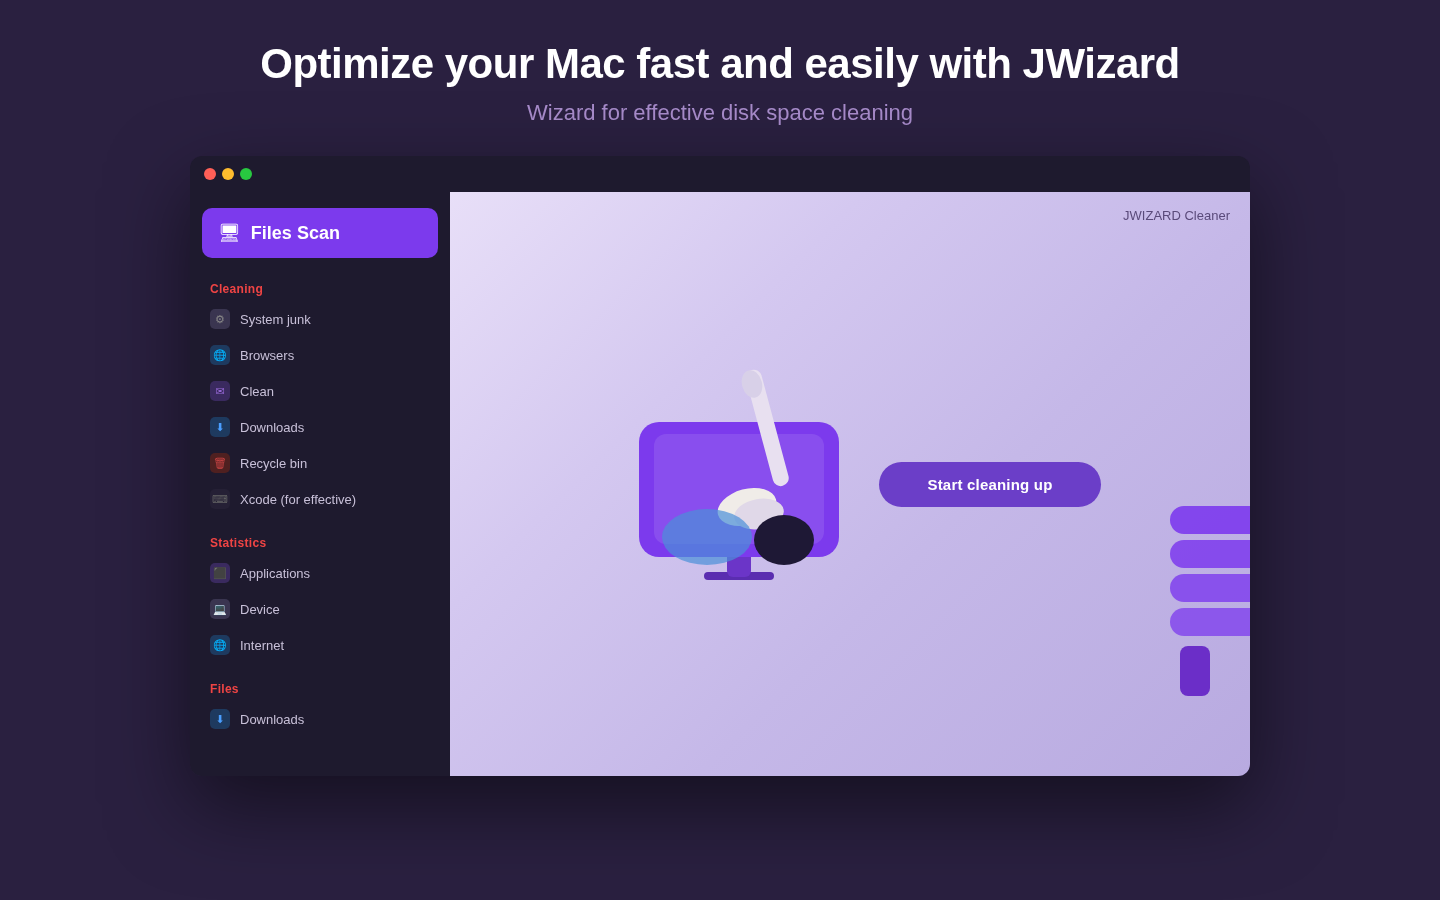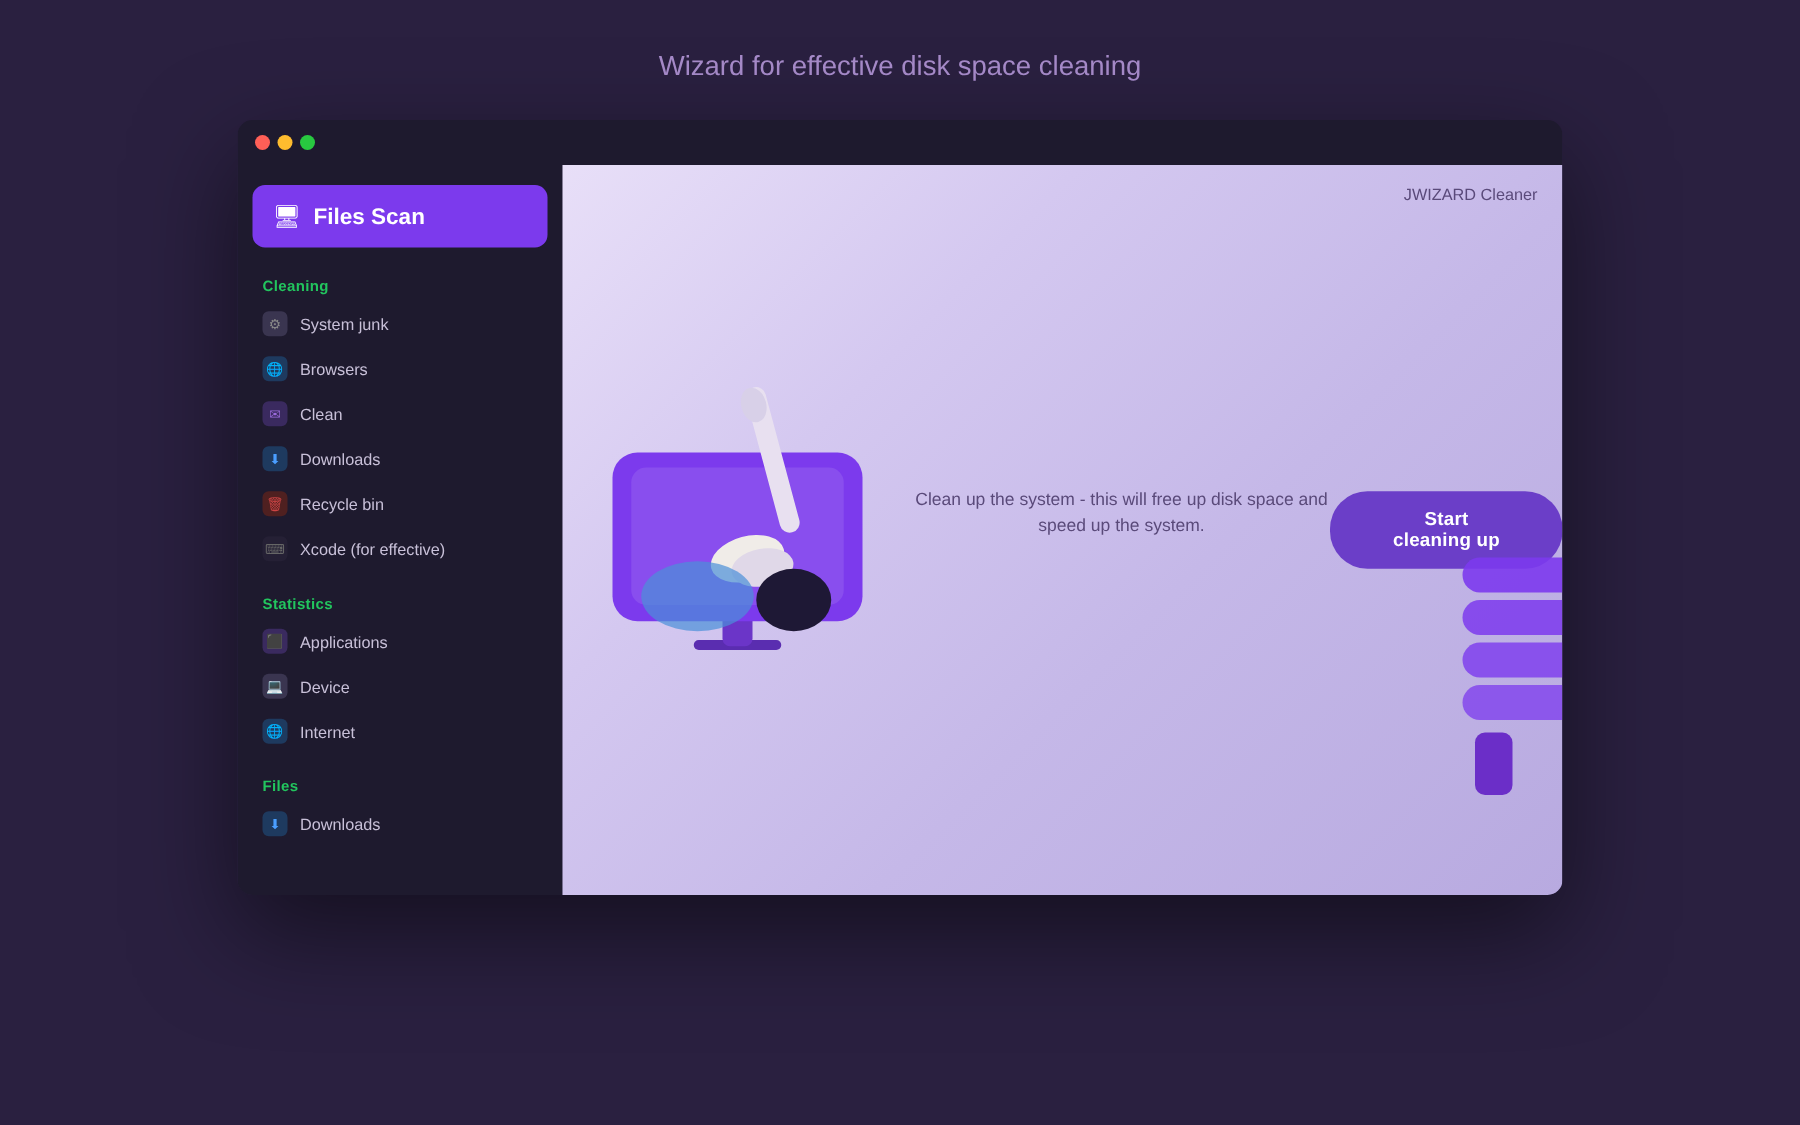--- a/index.html
+++ b/index.html
@@ -97,21 +97,21 @@
       color: white;
       font-size: 18px;
     }
     .smart-scan-label {
       color: white;
       font-size: 18px;
       font-weight: 600;
     }
 
     .sidebar-section-title {
-      color: #22c55e;
+      color: #ef4444;
       font-size: 12px;
       font-weight: 600;
       text-transform: none;
       margin-bottom: 6px;
       padding-left: 8px;
       letter-spacing: 0.3px;
     }
 
     .sidebar-item {
       display: flex;
@@ -234,20 +234,21 @@
       background: #6b2ec8;
       border-radius: 8px;
       margin-left: 10px;
       margin-top: 4px;
     }
   </style>
 </head>
 <body>
 
 <div class="page-header">
+  <h1 class="page-title">Optimize your Mac fast and easily with JWizard</h1>
   <p class="page-subtitle">Wizard for effective disk space cleaning</p>
 </div>
 
 <div class="app-window">
 
   <div class="title-bar">
     <div class="traffic-lights">
       <div class="traffic-light tl-red"></div>
       <div class="traffic-light tl-yellow"></div>
       <div class="traffic-light tl-green"></div>
@@ -336,21 +337,20 @@
           <ellipse cx="160" cy="172" rx="25" ry="15" fill="#e0d8e8" transform="rotate(-10 160 172)"></ellipse>
 
           <ellipse cx="108" cy="195" rx="45" ry="28" fill="#4a90d9" opacity="0.7"></ellipse>
 
           <ellipse cx="185" cy="198" rx="30" ry="25" fill="#1e1835"></ellipse>
 
           <ellipse cx="153" cy="42" rx="10" ry="14" fill="#d8d0e8" transform="rotate(-15 153 42)"></ellipse>
         </svg>
       </div>
 
-      <p class="welcome-desc">Clean up the system - this will free up disk space and speed up the system.</p>
 
       <button class="start-btn">Start cleaning up</button>
 
       <div class="thumbs-decoration">
         <div class="thumb-bar thumb-bar-1"></div>
         <div class="thumb-bar thumb-bar-2"></div>
         <div class="thumb-bar thumb-bar-3"></div>
         <div class="thumb-bar thumb-bar-4"></div>
         <div class="thumb-stem"></div>
       </div>

